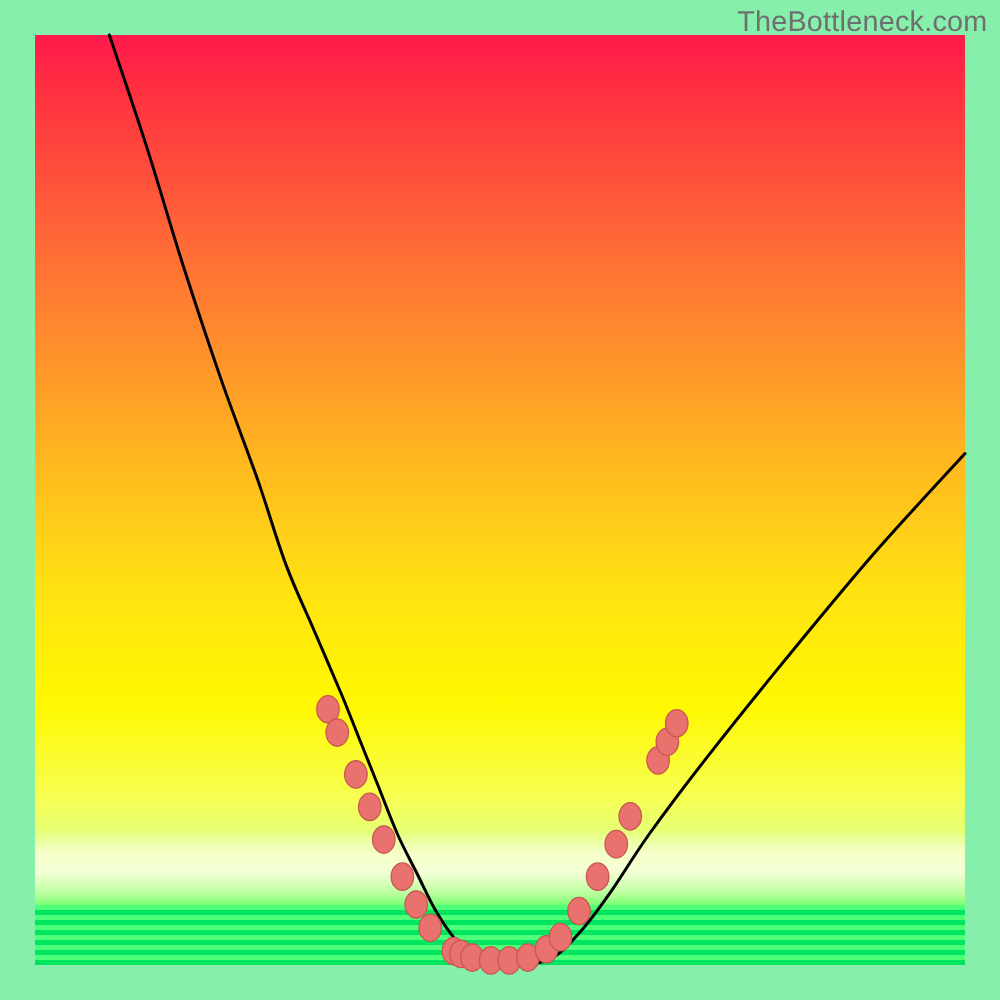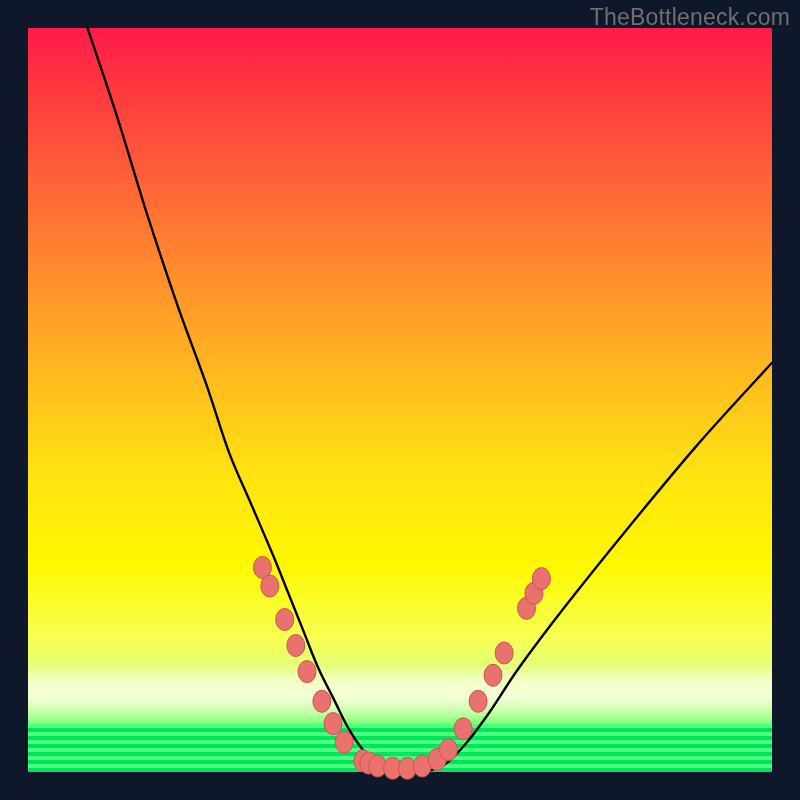--- a/index.html
+++ b/index.html
@@ -8,21 +8,21 @@
     width: 800px;
     height: 800px;
     background: #000;
     overflow: hidden;
     font-family: Arial, Helvetica, sans-serif;
   }
   .stage {
     position: relative;
     width: 800px;
     height: 800px;
-    background: #0f172a;
+    background: #86efac;
   }
   .plot {
     position: absolute;
     left: 28px;
     top: 28px;
     width: 744px;
     height: 744px;
     background: linear-gradient(to bottom,
       #ff1a4c 0%,
       #ff3040 6%,

